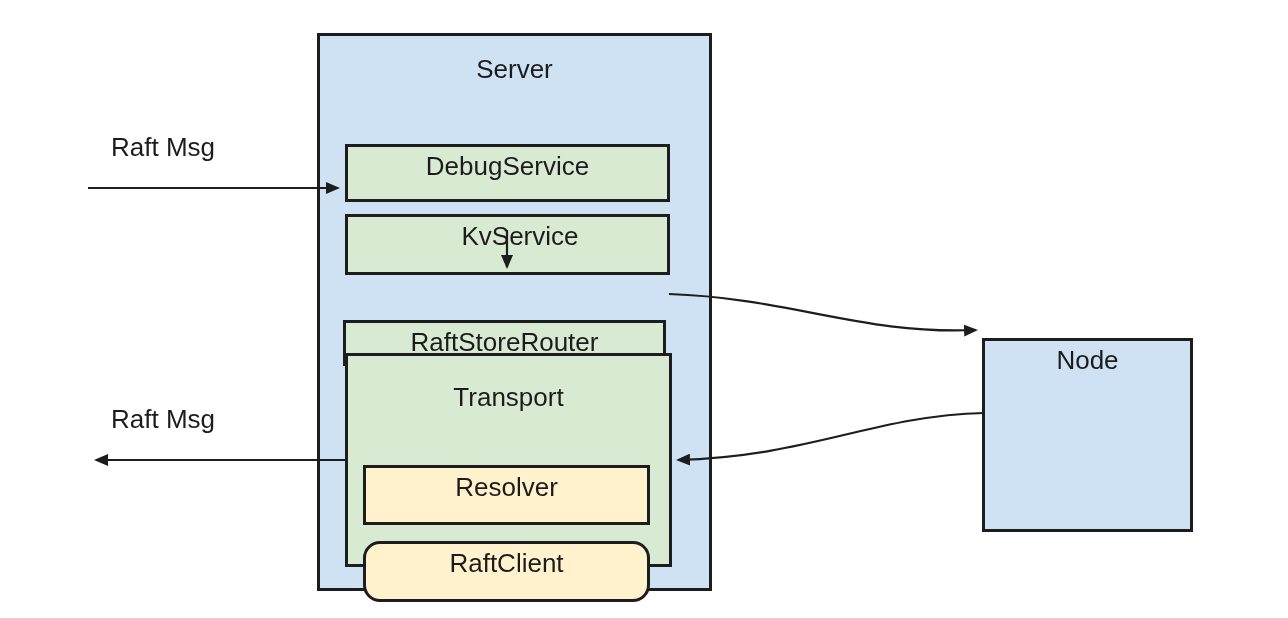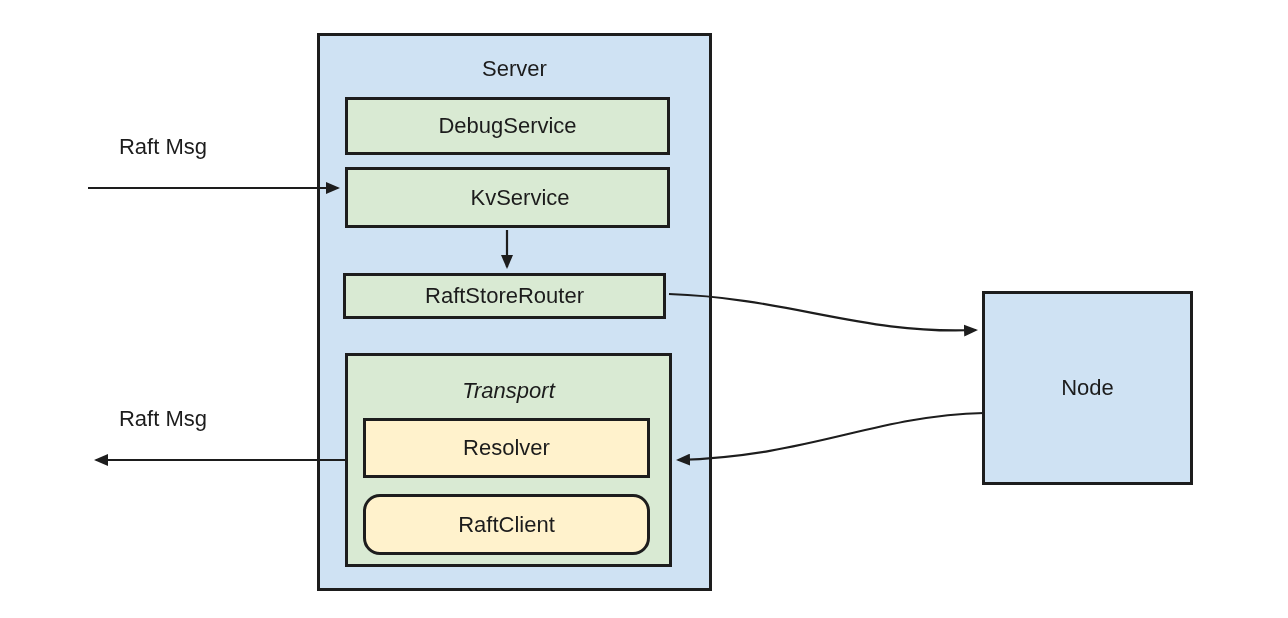--- a/index.html
+++ b/index.html
@@ -6,32 +6,32 @@
   html,body { background:#fff; }
   body { font-family:"Liberation Sans", sans-serif; color:#1c1c1c; }
   .canvas {
     position:relative; width:1288px; height:618px;
     background:var(--background,#ffffff); overflow:hidden;
   }
   .box { position:absolute; border:3px solid var(--border,#1d1d1d); }
   .fill-blue   { background:var(--container-fill,#cfe2f3); }
   .fill-green  { background:var(--module-fill,#d9ead3); }
   .fill-yellow { background:var(--submodule-fill,#fff2cc); }
-  .center { display:flex; align-items:center; justify-content:center; }
-  .lbl { font-size:22px; line-height:38px; color:var(--text,#1c1c1c); white-space:nowrap; }
+  .center { display:flex; justify-content:center;margin-top:47px; }
+  .lbl { font-size:26px; line-height:38px; color:var(--text,#1c1c1c); white-space:nowrap; }
   .box-title { position:absolute; left:0; right:0; text-align:center; }
 
   
   .server      { left:317px; top:33px;  width:395px; height:558px; }
   .server-title{ top:14px; }
   .debug       { left:345px; top:97px;  width:325px; height:58px; }
   .kv          { left:345px; top:167px; width:325px; height:61px;padding-left:25px; }
   .rsr         { left:343px; top:273px; width:323px; height:46px; }
   .transport   { left:345px; top:353px; width:327px; height:214px; }
-  .transport-title { top:16px;font-style:italic; }
+  .transport-title { top:22px; }
   .resolver    { left:363px; top:418px; width:287px; height:60px; }
   .raftclient  { left:363px; top:494px; width:287px; height:61px;border-radius:17px; }
   .node        { left:982px; top:291px; width:211px; height:194px; }
 
   
   .raft-in  { position:absolute; left:83px; top:128px; width:160px; text-align:center; }
   .raft-out { position:absolute; left:83px; top:400px; width:160px; text-align:center; }
 
   
   .arrows { position:absolute; left:0; top:0; width:1288px; height:618px; pointer-events:none; }

